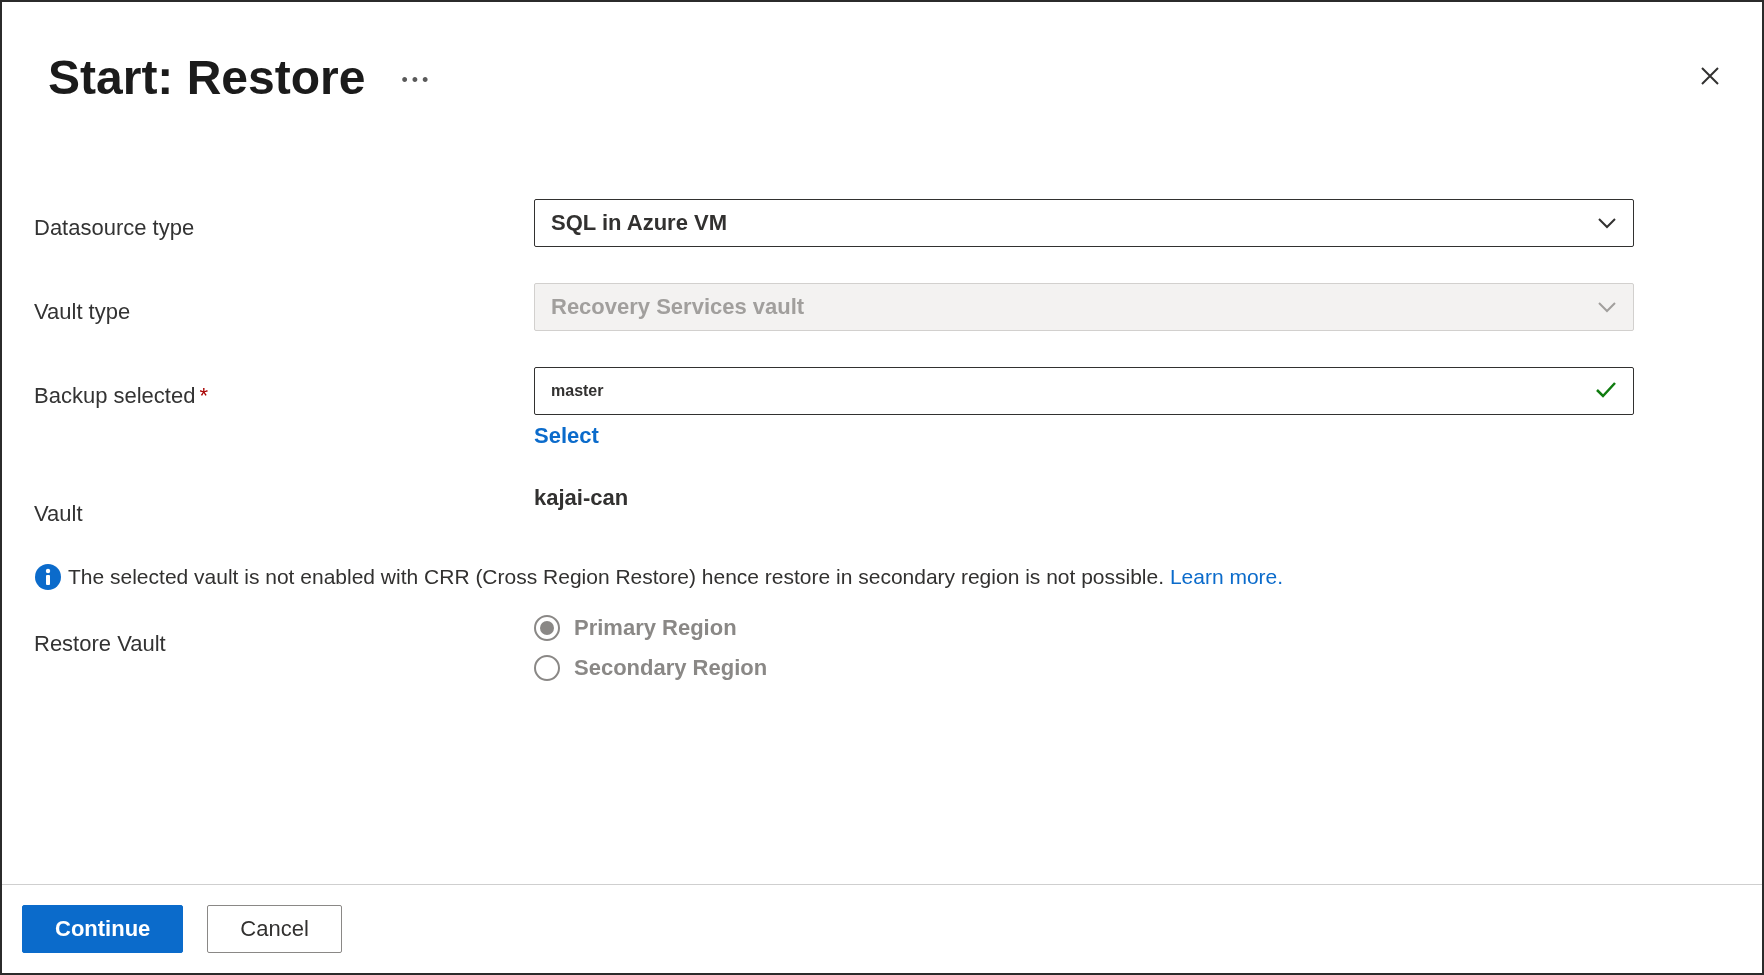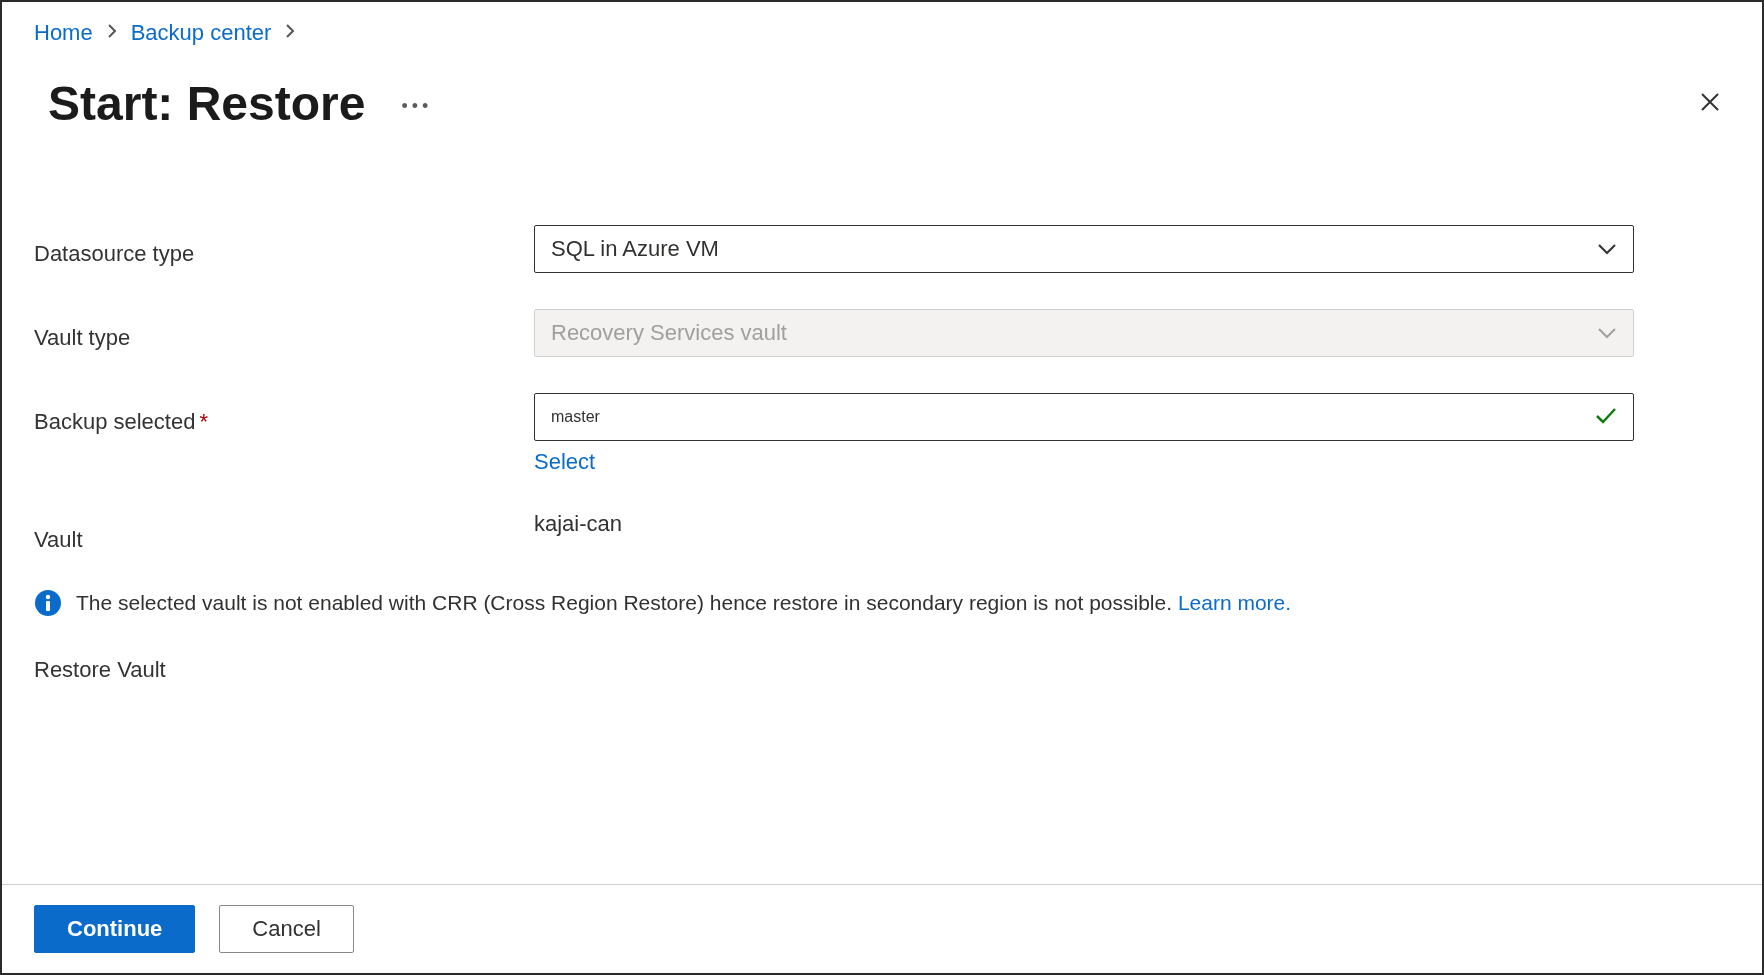--- a/index.html
+++ b/index.html
@@ -80,21 +80,21 @@
     margin-bottom: 36px;
   }
   .row .label {
     width: 500px;
     font-size: 22px;
     color: #333;
     padding-top: 8px;
     margin-top: 8px;
   }
   .req { color: #a80000; margin-left: 4px; }
-  .field { width: 1100px; }
+  .field { width: 1100px; font-weight: bold; }
   
   .dropdown {
     border: 1px solid #323130;
     height: 48px;
     display: flex;
     align-items: center;
     justify-content: space-between;
     padding: 0 16px;
     font-size: 22px;
     cursor: pointer;
@@ -129,21 +129,21 @@
   }
   .static-value {
     font-size: 22px;
     padding-top: 0;
     color: #323130;
   }
   
   .info-banner {
     display: flex;
     align-items: center;
-    gap: 14px;
+    gap: 6px;
     margin: 34px 0 24px 0;
     font-size: 21px;
   }
   .info-icon {
     width: 28px; height: 28px;
     flex-shrink: 0;
   }
   .info-banner .link {
     color: #0b6bcb;
     cursor: pointer;
@@ -170,21 +170,21 @@
     justify-content: center;
   }
   .radio-inner {
     width: 14px; height: 14px;
     border-radius: 50%;
     background: #8a8886;
   }
   
   .footer {
     border-top: 1px solid #cfcfcf;
-    padding: 20px 32px;
+    padding: 20px 20px;
     display: flex;
     gap: 24px;
   }
   .btn {
     font-size: 22px;
     padding: 10px 32px;
     cursor: pointer;
     border-radius: 2px;
   }
   .btn-primary {
@@ -198,34 +198,20 @@
     color: #323130;
     border: 1px solid #8a8886;
   }
 </style>
 </head>
 <body>
 
 <div class="page">
   <div class="content">
 
-    <div class="breadcrumb">
-      <a href="#">Home</a>
-      <span class="chev">
-        <svg width="10" height="16" viewBox="0 0 10 16">
-            <path d="M2 2 L8 8 L2 14" stroke="#555" stroke-width="2" fill="none"></path>
-          </svg>
-      </span>
-      <a href="#">Backup center</a>
-      <span class="chev">
-        <svg width="10" height="16" viewBox="0 0 10 16">
-            <path d="M2 2 L8 8 L2 14" stroke="#555" stroke-width="2" fill="none"></path>
-          </svg>
-      </span>
-    </div>
 
     <div class="title-row">
       <div class="title-left">
         <h1 class="page-title">Start: Restore</h1>
         <span class="dots">•••</span>
       </div>
       <div class="close-btn">
         <svg width="24" height="24" viewBox="0 0 24 24">
             <path d="M4 4 L20 20 M20 4 L4 20" stroke="#323130" stroke-width="2"></path>
           </svg>
@@ -293,20 +279,34 @@
           </svg>
         </span>
         <span>
           <span>The selected vault is not enabled with CRR (Cross Region Restore) hence restore in secondary region is not possible.</span>
           <span class="link">Learn more.</span>
         </span>
       </div>
 
       <div class="row">
         <div class="label">Restore Vault</div>
+        <div class="field">
+          <div class="radio-col">
+            <div class="radio-item">
+              <span class="radio-outer">
+                  <span class="radio-inner"></span>
+                </span>
+              <span>Primary Region</span>
+            </div>
+            <div class="radio-item">
+              <span class="radio-outer"></span>
+              <span>Secondary Region</span>
+            </div>
+          </div>
+        </div>
       </div>
 
     </div>
   </div>
 
   <div class="footer">
     <div class="btn btn-primary">Continue</div>
     <div class="btn btn-secondary">Cancel</div>
   </div>
 </div>

